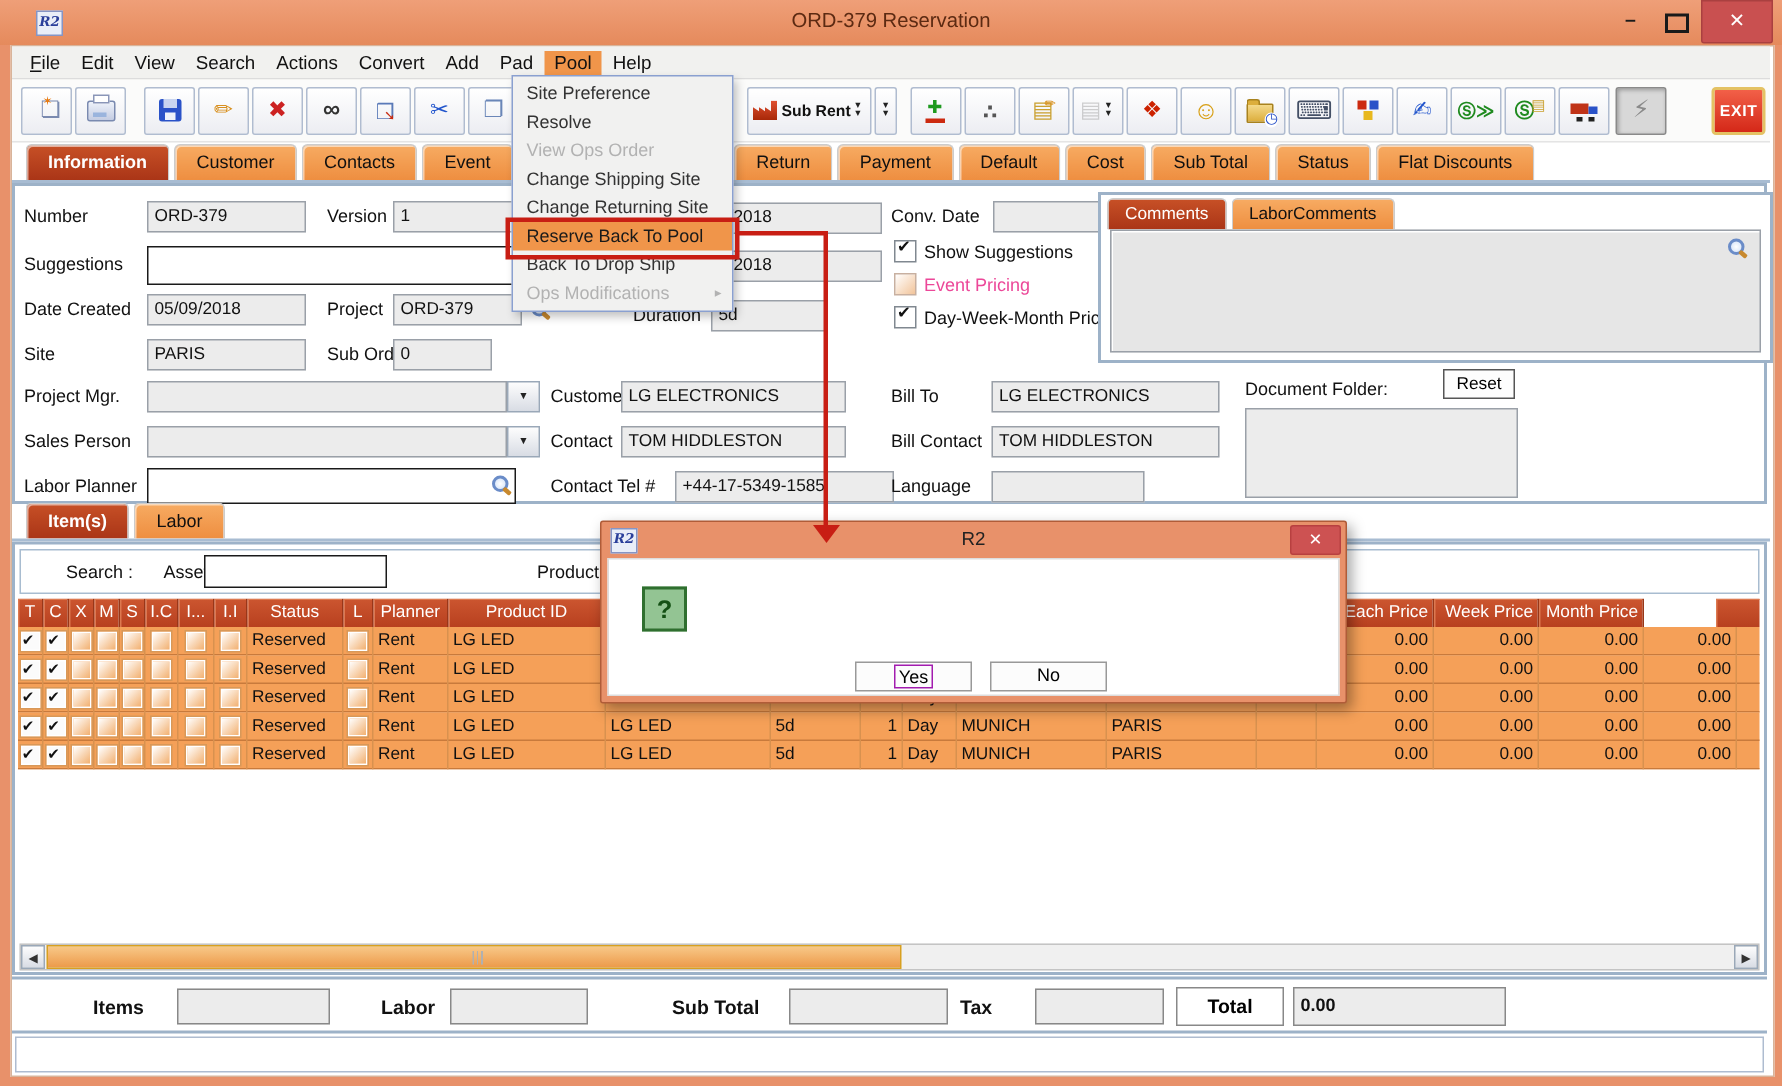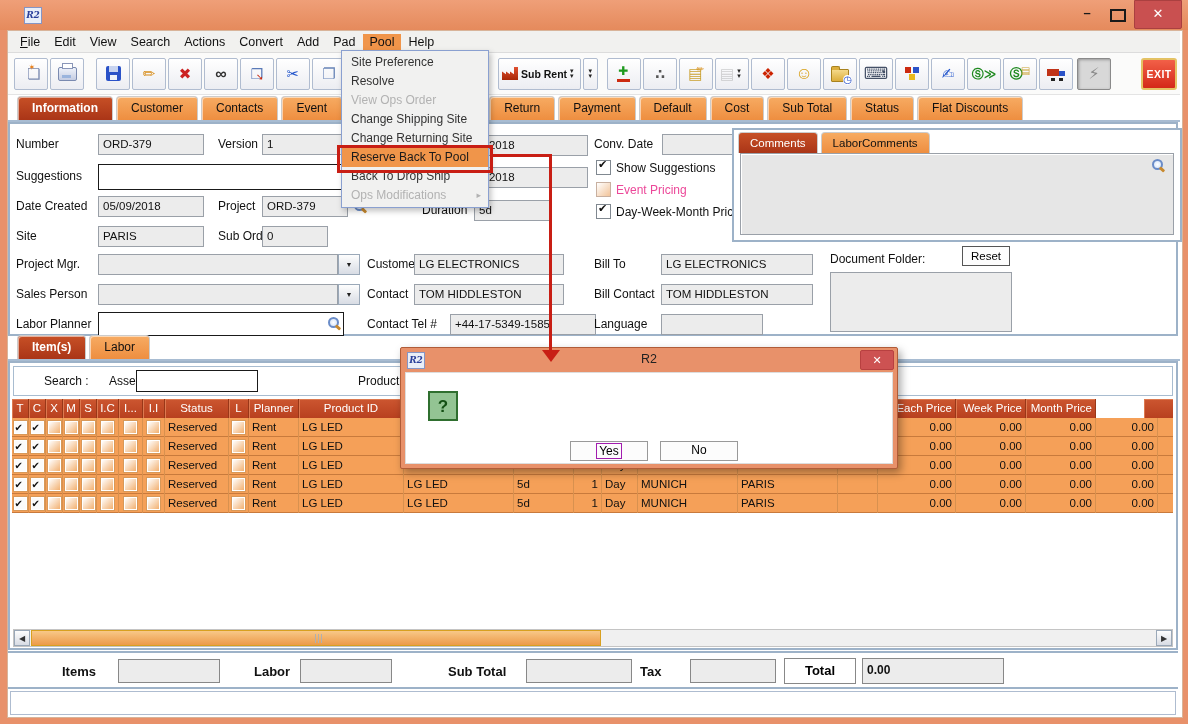--- a/index.html
+++ b/index.html
@@ -176,20 +176,21 @@
 .ann-rect{left:337px;top:145px;width:150px;height:22px;border:3px solid #c81e14}
 .ann-h{left:491px;top:154px;width:60px;height:3px;background:#c81e14}
 .ann-v{left:549px;top:154px;width:3px;height:196px;background:#c81e14}
 .ann-arrow{left:542px;top:350px;width:0;height:0;border-left:9px solid transparent;border-right:9px solid transparent;border-top:12px solid #c81e14}
 </style>
 </head>
 <body>
 
 <div class="titlebar">
   <div class="r2icon">R2</div>
+  <div class="wtitle">ORD-379 Reservation</div>
   <div class="wmin">–</div>
   <div class="wmax"></div>
   <div class="wclose">✕</div>
 </div>
 <div class="content"></div>
 
 <div class="menubar">
     <span class="mitem">File</span>
     <span class="mitem">Edit</span>
     <span class="mitem">View</span>

